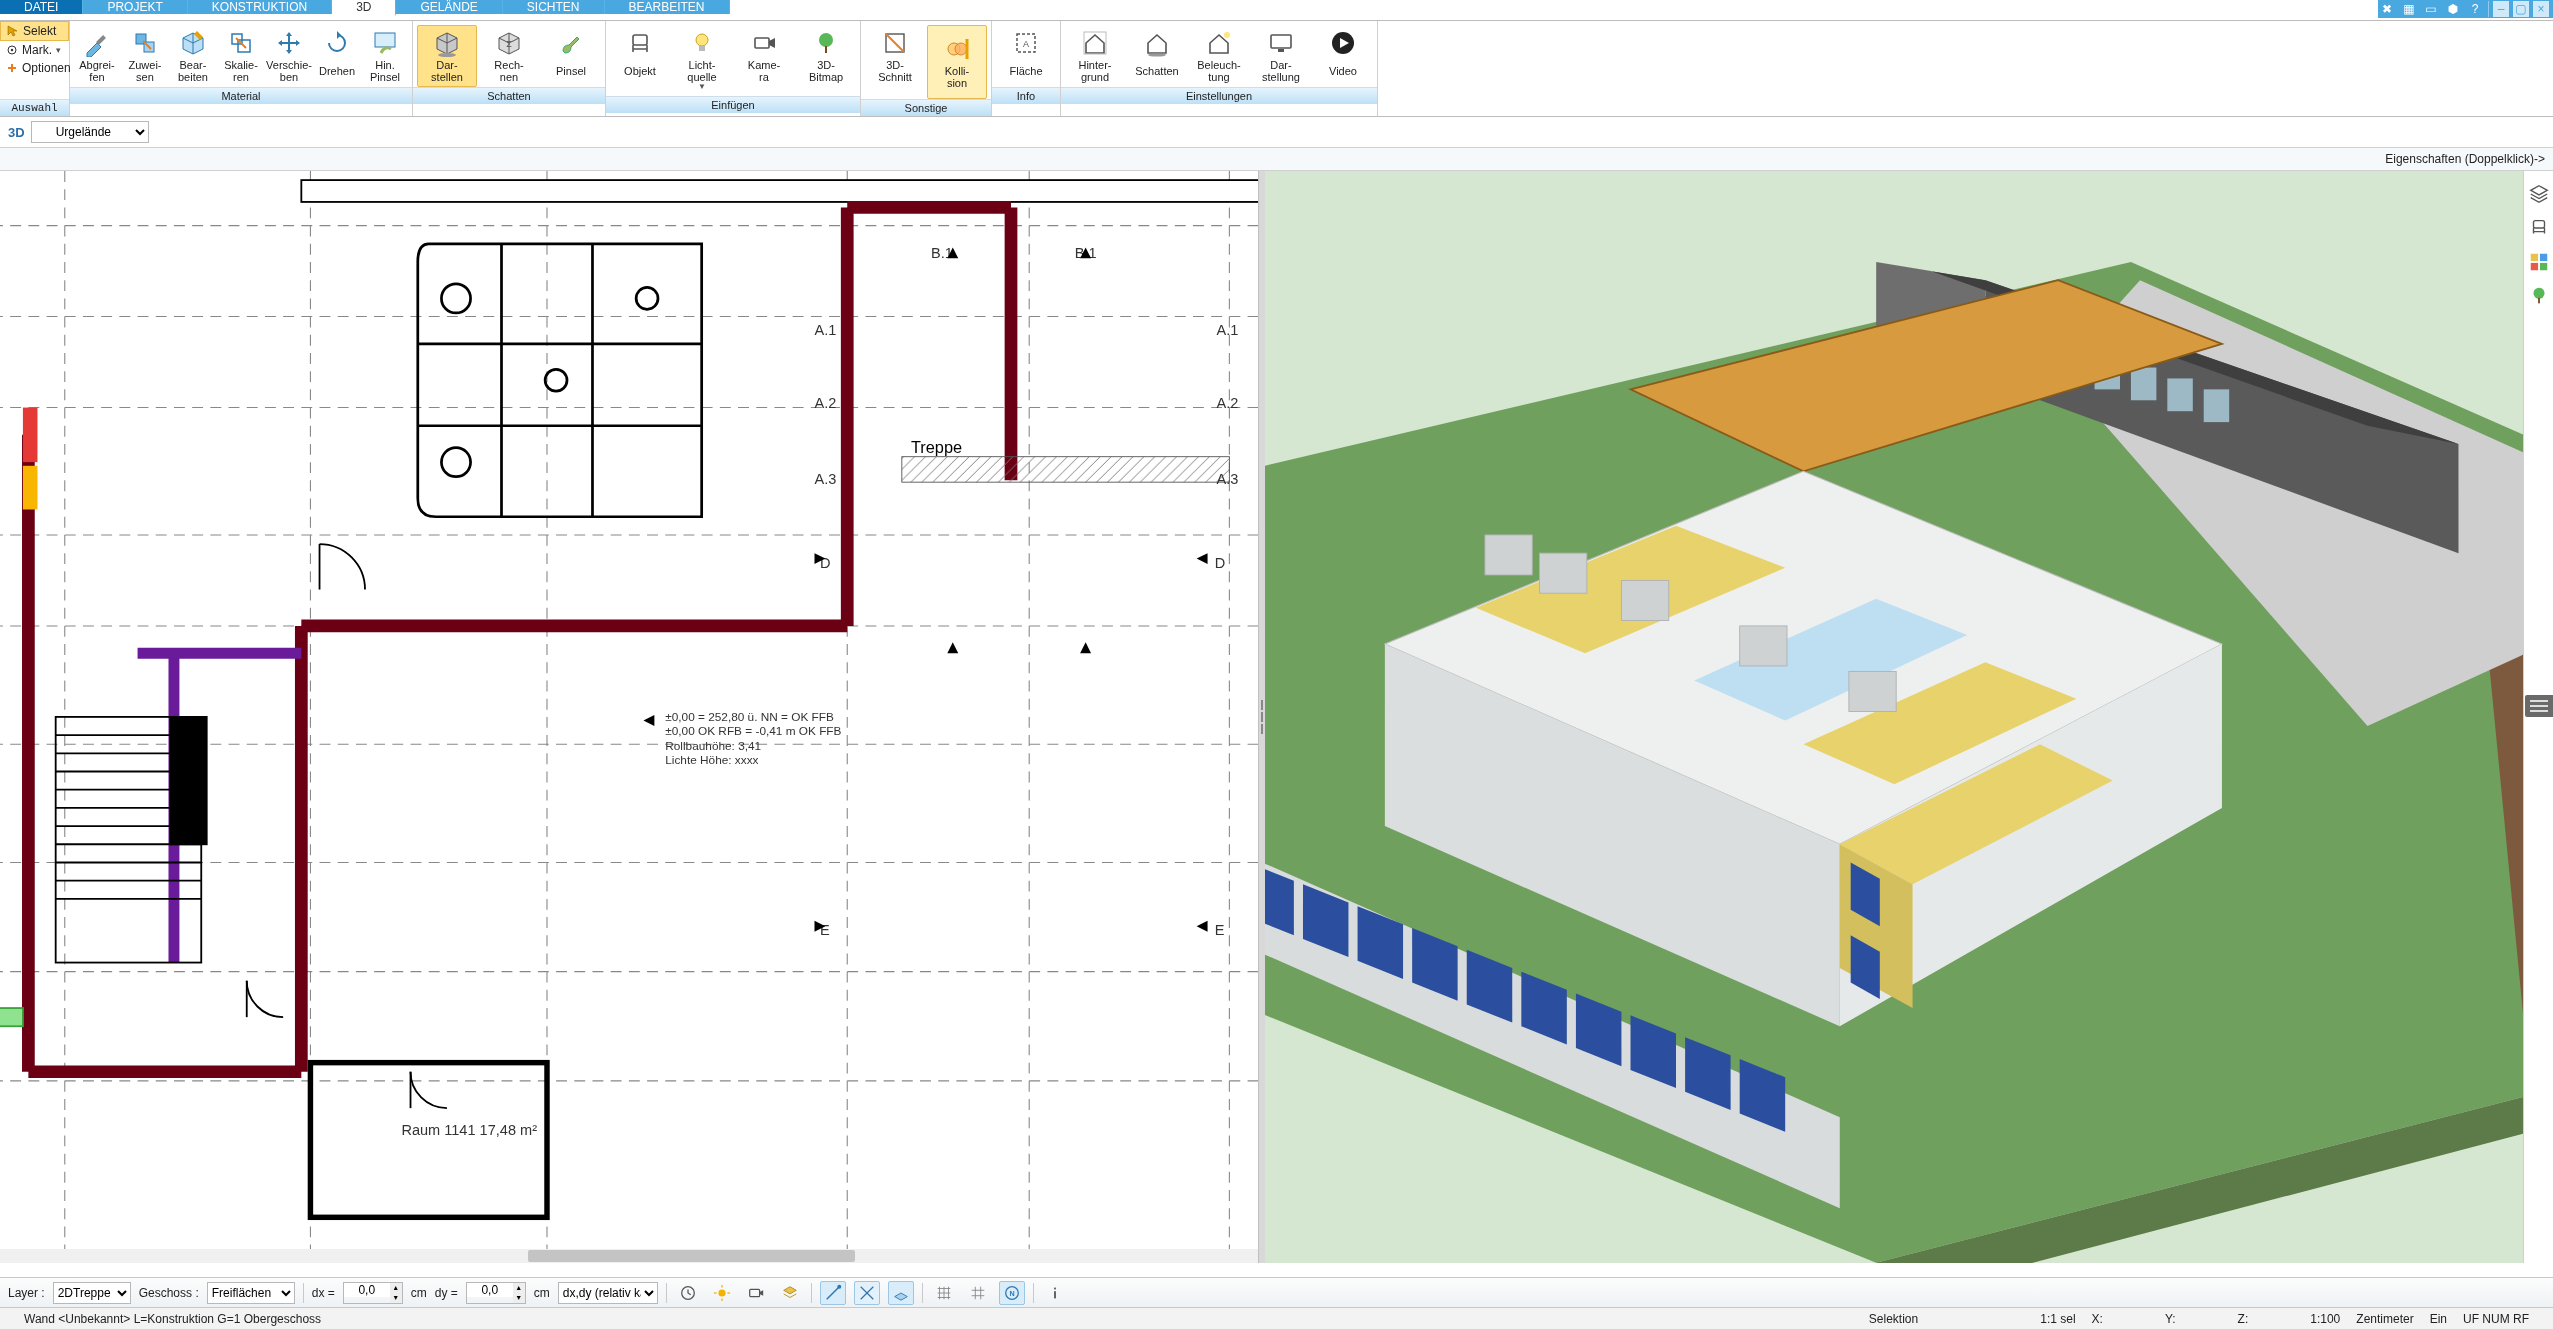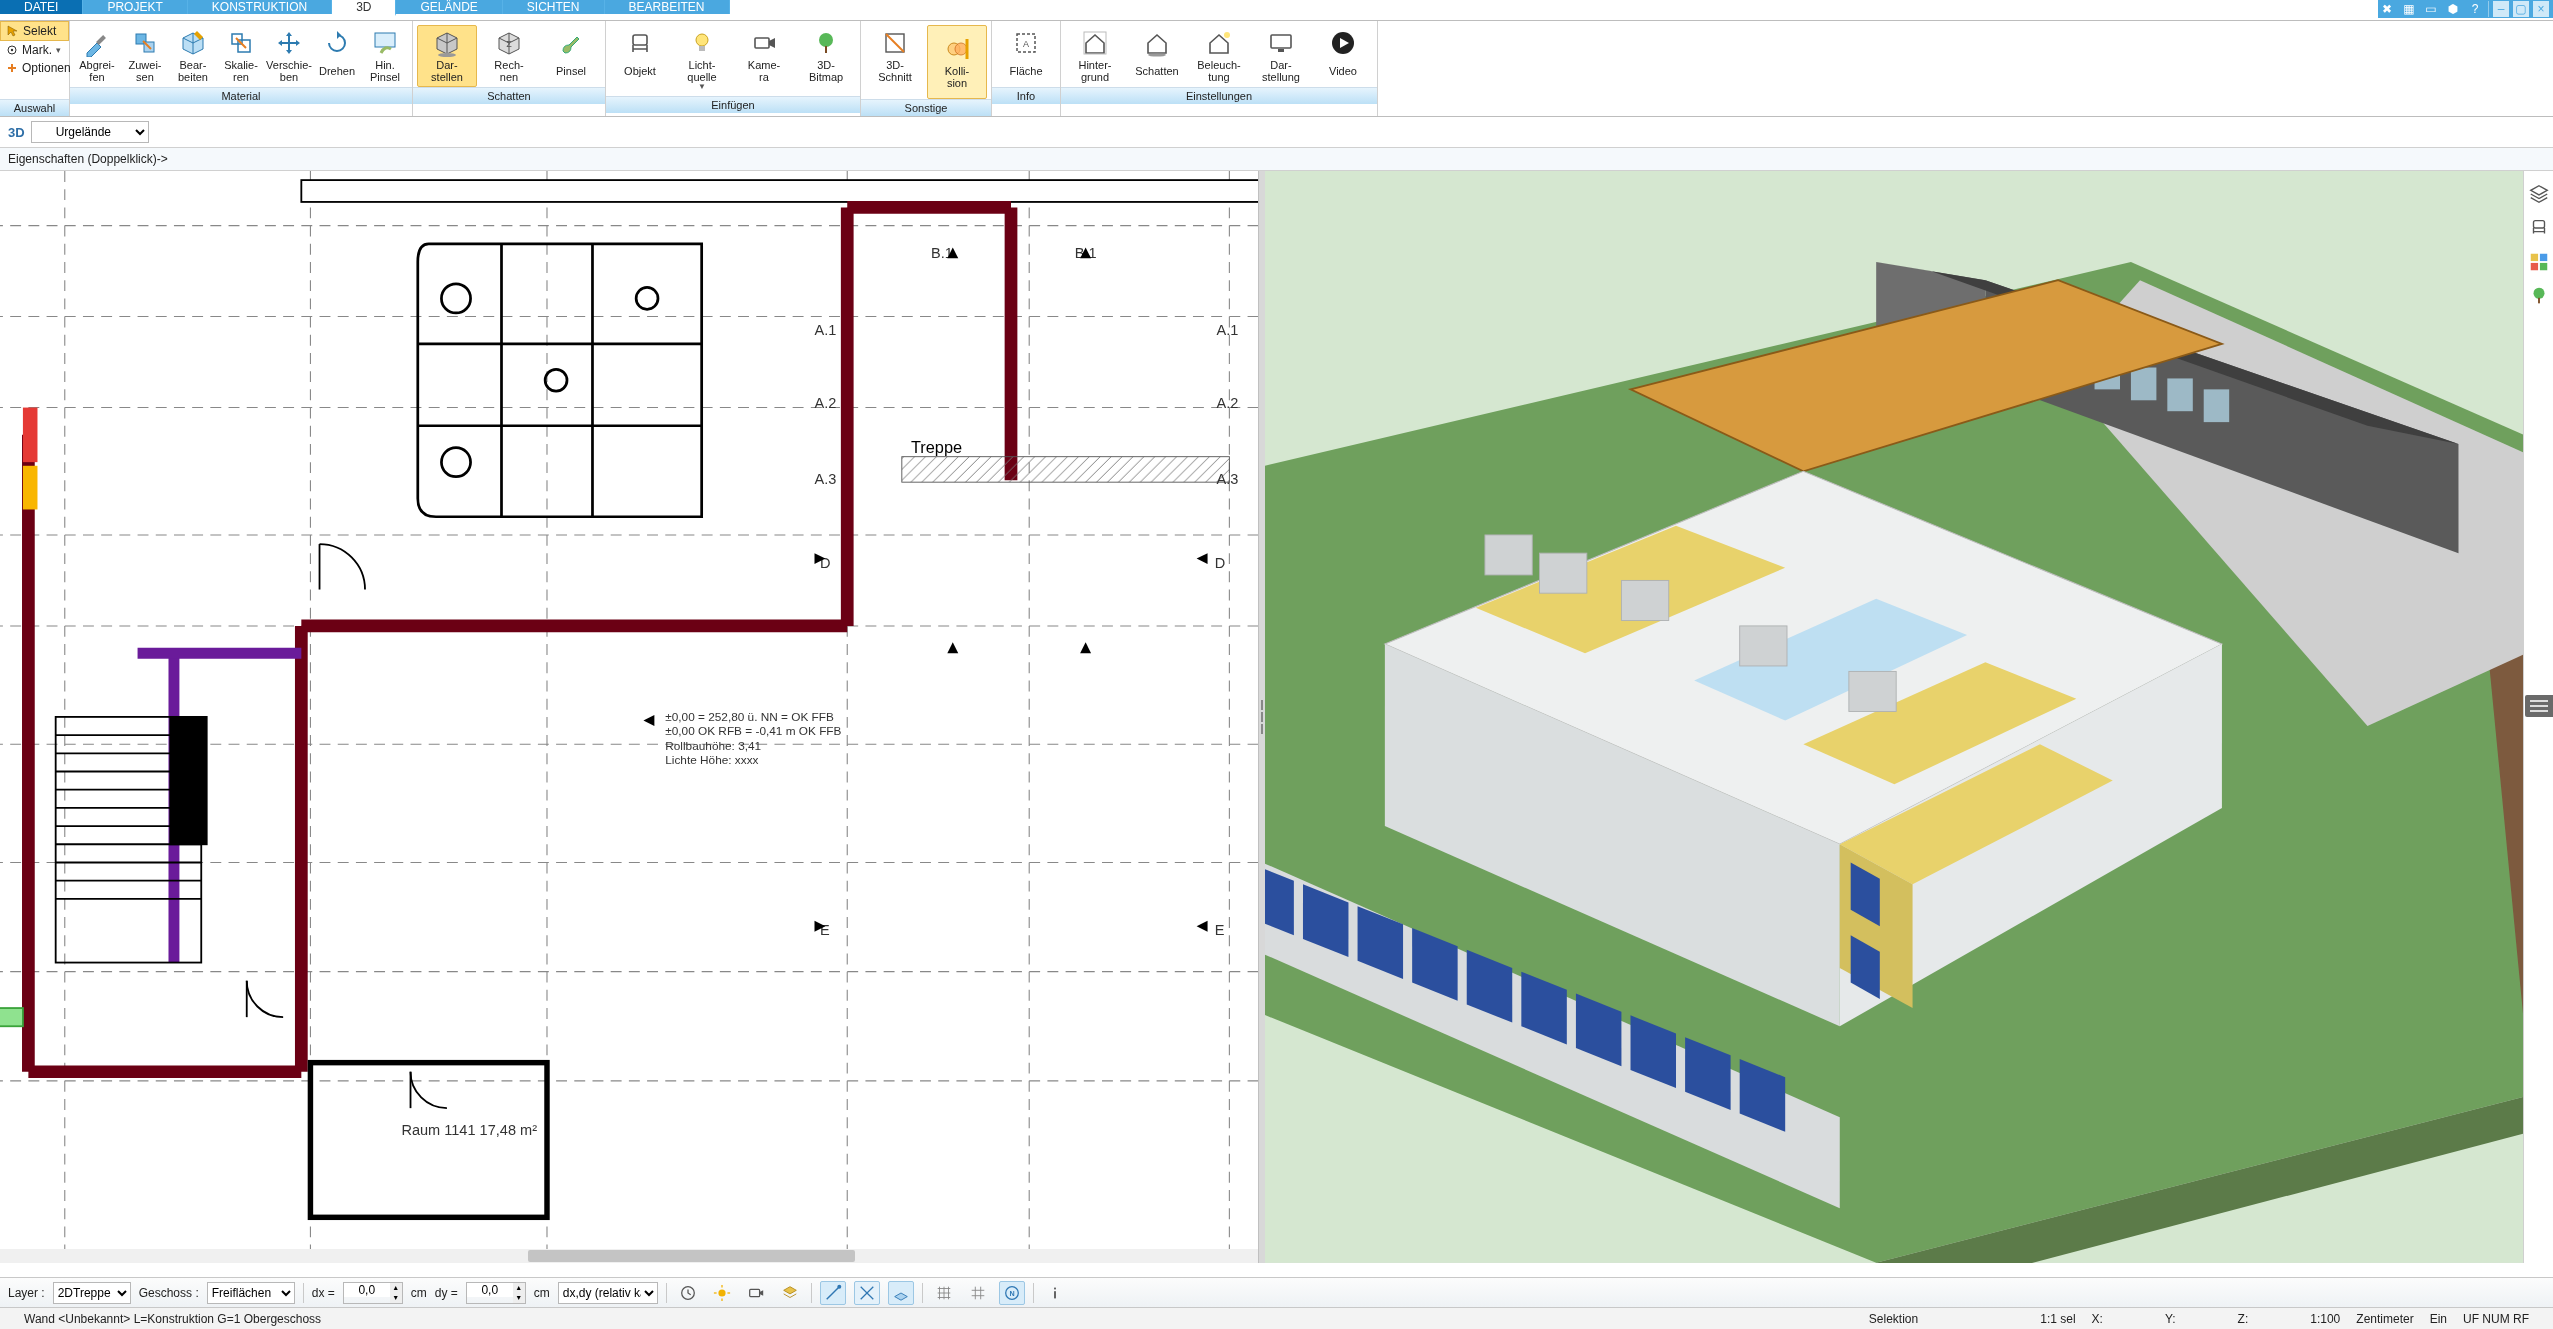--- a/index.html
+++ b/index.html
@@ -17,40 +17,40 @@
   .menu-right .sep { width: 1px; height: 16px; background: rgba(255,255,255,.4); }
 
   
   .ribbon { display: flex; align-items: stretch; background: #fff; border-bottom: 1px solid #bdbdbd; }
   .ribbon-side { width: 70px; display: flex; flex-direction: column; border-right: 1px solid #d0d0d0; background: #fff; }
   .ribbon-side .row { display: flex; align-items: center; gap: 4px; padding: 2px 6px; font-size: 12px; cursor: pointer; }
   .ribbon-side .row.sel { background: #ffe28a; border: 1px solid #e6b84d; }
   .ribbon-side .arrow-ic { width: 12px; height: 12px; display: inline-block; }
   .ribbon-side .arrow-ic svg { width: 12px; height: 12px; }
   .ribbon-side .caret { font-size: 9px; color: #555; }
-  .ribbon-side .group-lbl { margin-top: auto; text-align: center; background: linear-gradient(#e6f4fd,#bce0f6); font-size: 11px; padding: 2px 0; border-top: 1px solid #cdddea; }
+  .ribbon-side .group-lbl { margin-top: auto; text-align: center; background: linear-gradient(#e6f4fd,#bce0f6); font-size: 11px; padding: 2px 0; border-top: 1px solid #cdddea; font-family: Liberation Mono, monospace; }
 
   .ribbon-groups { flex: 1; display: flex; align-items: stretch; }
   .rgroup { display: flex; flex-direction: column; border-right: 1px solid #d0d0d0; }
   .rgroup .tools { display: flex; align-items: flex-start; padding: 4px 4px 0 4px; gap: 2px; }
   .rgroup .glbl  { text-align: center; background: linear-gradient(#e6f4fd,#bce0f6); font-size: 11px; padding: 2px 0; border-top: 1px solid #cdddea; }
   .tool { width: 60px; display: flex; flex-direction: column; align-items: center; gap: 2px; padding: 4px 2px; cursor: pointer; border-radius: 2px; font-size: 11px; text-align: center; line-height: 1.1; }
   .tool.narrow { width: 46px; }
   .tool.active { background: #ffe28a; border: 1px solid #e6b84d; padding: 3px 1px; }
   .tool.active2 { background: #fff0b8; border: 1px solid #e6b84d; padding: 9px 1px; }
   .tool .ticon { width: 28px; height: 28px; display: flex; align-items: center; justify-content: center; }
   .tool .ticon svg { width: 100%; height: 100%; }
   .tool .tlabel { min-height: 24px; display: flex; align-items: center; justify-content: center; }
   .tool .carets { font-size: 8px; color: #555; margin-top: -2px; }
 
   
   .sub-bar { display: flex; align-items: center; gap: 6px; padding: 4px 8px; border-bottom: 1px solid #d0d0d0; background: #fff; }
   .sub-bar select { font-size: 12px; height: 22px; border: 1px solid #b8b8b8; background: #fff; padding: 0 20px; }
   .sub-bar .badge { font-size: 13px; font-weight: 600; color: #2f6fa7; }
-  .props-bar { padding: 4px 8px; border-bottom: 1px solid #d0d0d0; background: #f5f9fc; font-size: 12px; }
+  .props-bar { padding: 4px 8px; border-bottom: 1px solid #d0d0d0; background: #f5f9fc; font-size: 12px; text-align: right; }
 
   
   .workspace { flex: 1; display: flex; min-height: 0; position: relative; }
   .pane-2d { flex: 1 1 50%; position: relative; background: #fff; border-right: 1px solid #c0c0c0; overflow: hidden; }
   .splitter { width: 6px; background: #d8d8d8; cursor: col-resize; display: flex; flex-direction: column; align-items: center; justify-content: center; gap: 2px; }
   .splitter span { width: 2px; height: 10px; background: #888; }
   .pane-3d { flex: 1 1 50%; position: relative; background: #dfe1df; overflow: hidden; }
   .pane-2d svg, .pane-3d svg { position: absolute; inset: 0; width: 100%; height: 100%; }
 
   .right-sidebar { width: 30px; background: #fff; border-left: 1px solid #d0d0d0; display: flex; flex-direction: column; align-items: center; gap: 12px; padding-top: 12px; }

